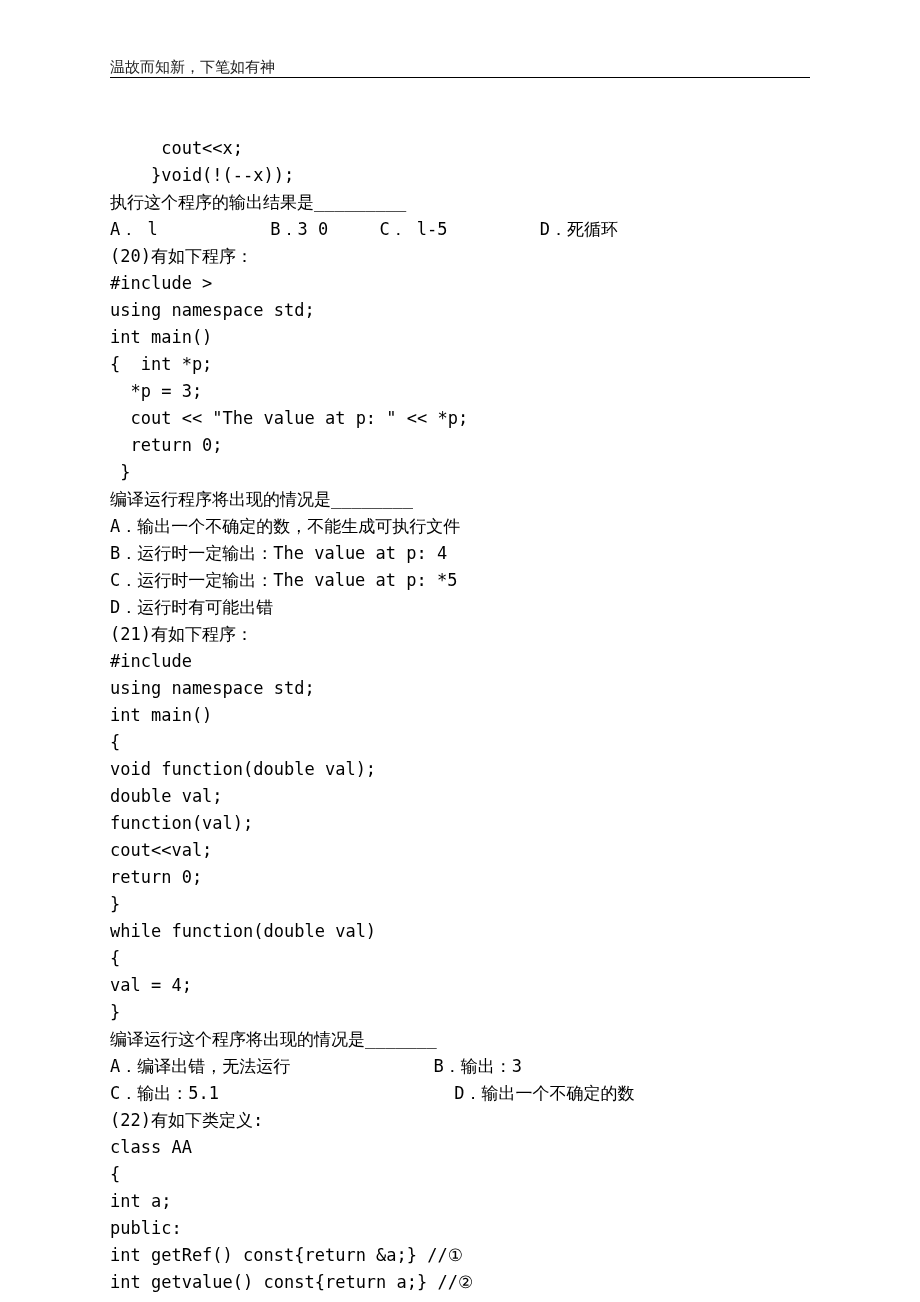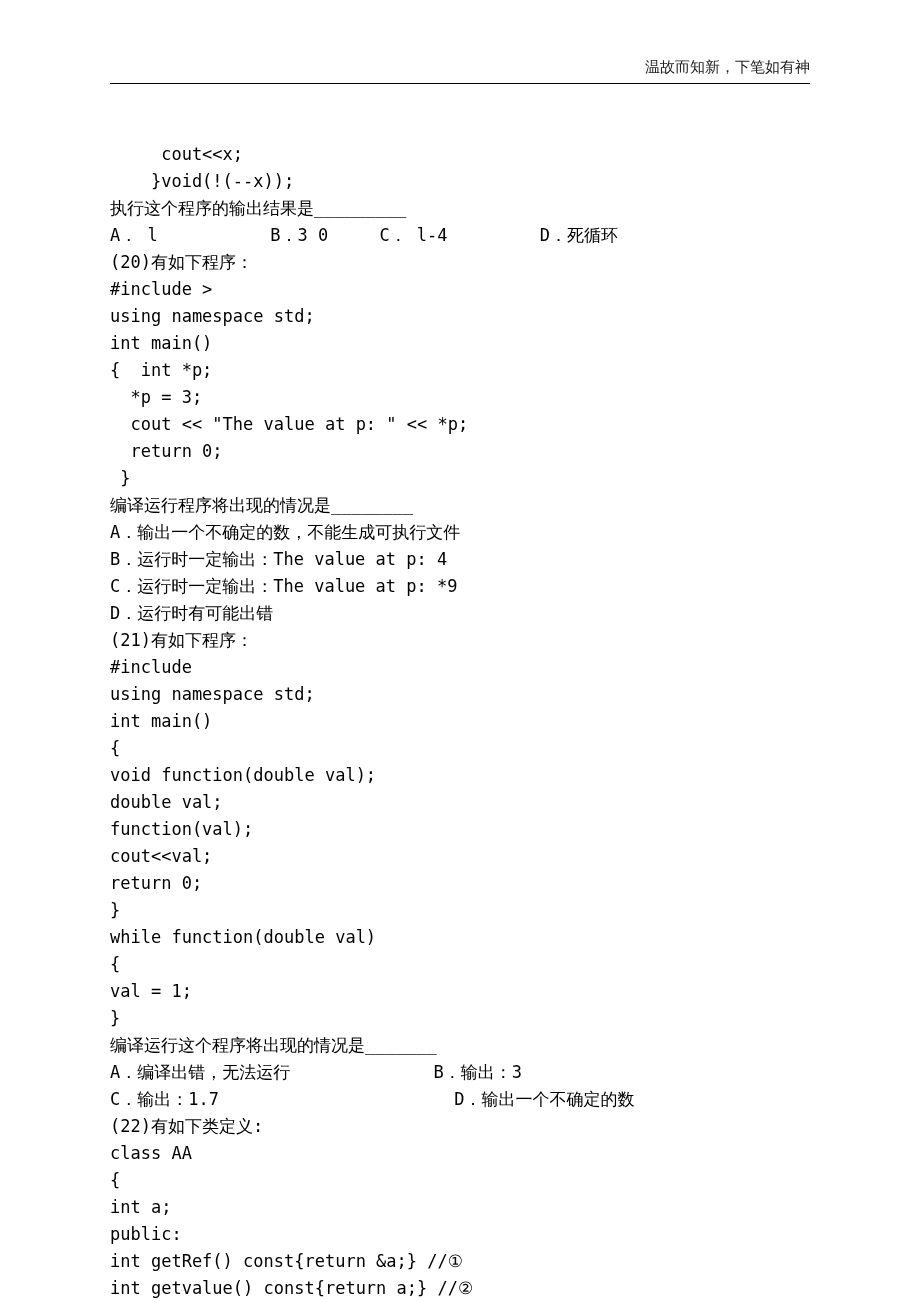--- a/index.html
+++ b/index.html
@@ -9,24 +9,23 @@
     width: 920px;
     font-family: "SimSun", "宋体", serif;
   }
   .page {
     width: 920px;
     padding: 58px 110px 40px 110px;
     box-sizing: border-box;
     position: relative;
   }
   .header-text {
-    text-align: right;
+    text-align: left;
     font-size: 15px;
     color: #222;
-    margin-bottom: 6px;
   }
   .header-line {
     border: none;
     border-top: 1.5px solid #000;
     margin: 0 0 30px 0;
   }
   .content {
     font-size: 17px;
     line-height: 27px;
     color: #000;
@@ -39,53 +38,53 @@
 
 <div class="page">
 
   <div class="header-text">温故而知新，下笔如有神</div>
   <hr class="header-line">
 
   <div class="content">
 <span>     cout&lt;&lt;x;</span>
 <span>    }void(!(--x));</span>
 <span>执行这个程序的输出结果是_________</span>
-<span>A． l           B．3 0     C． l-4         D．死循环</span>
+<span>A． l           B．3 0     C． l-5         D．死循环</span>
 <span>(20)有如下程序：</span>
 <span>#include &gt;</span>
 <span>using namespace std;</span>
 <span>int main()</span>
 <span>{  int *p;</span>
 <span>  *p = 3;</span>
 <span>  cout &lt;&lt; "The value at p: " &lt;&lt; *p;</span>
 <span>  return 0;</span>
 <span> }</span>
 <span>编译运行程序将出现的情况是________</span>
 <span>A．输出一个不确定的数，不能生成可执行文件</span>
 <span>B．运行时一定输出：The value at p: 4</span>
-<span>C．运行时一定输出：The value at p: *9</span>
+<span>C．运行时一定输出：The value at p: *5</span>
 <span>D．运行时有可能出错</span>
 <span>(21)有如下程序：</span>
 <span>#include</span>
 <span>using namespace std;</span>
 <span>int main()</span>
 <span>{</span>
 <span>void function(double val);</span>
 <span>double val;</span>
 <span>function(val);</span>
 <span>cout&lt;&lt;val;</span>
 <span>return 0;</span>
 <span>}</span>
 <span>while function(double val)</span>
 <span>{</span>
-<span>val = 1;</span>
+<span>val = 4;</span>
 <span>}</span>
 <span>编译运行这个程序将出现的情况是_______</span>
 <span>A．编译出错，无法运行              B．输出：3</span>
-<span>C．输出：1.7                       D．输出一个不确定的数</span>
+<span>C．输出：5.1                       D．输出一个不确定的数</span>
 <span>(22)有如下类定义:</span>
 <span>class AA</span>
 <span>{</span>
 <span>int a;</span>
 <span>public:</span>
 <span>int getRef() const{return &amp;a;} //①</span>
 <span>int getvalue() const{return a;} //②</span>
 
 </div>
 

